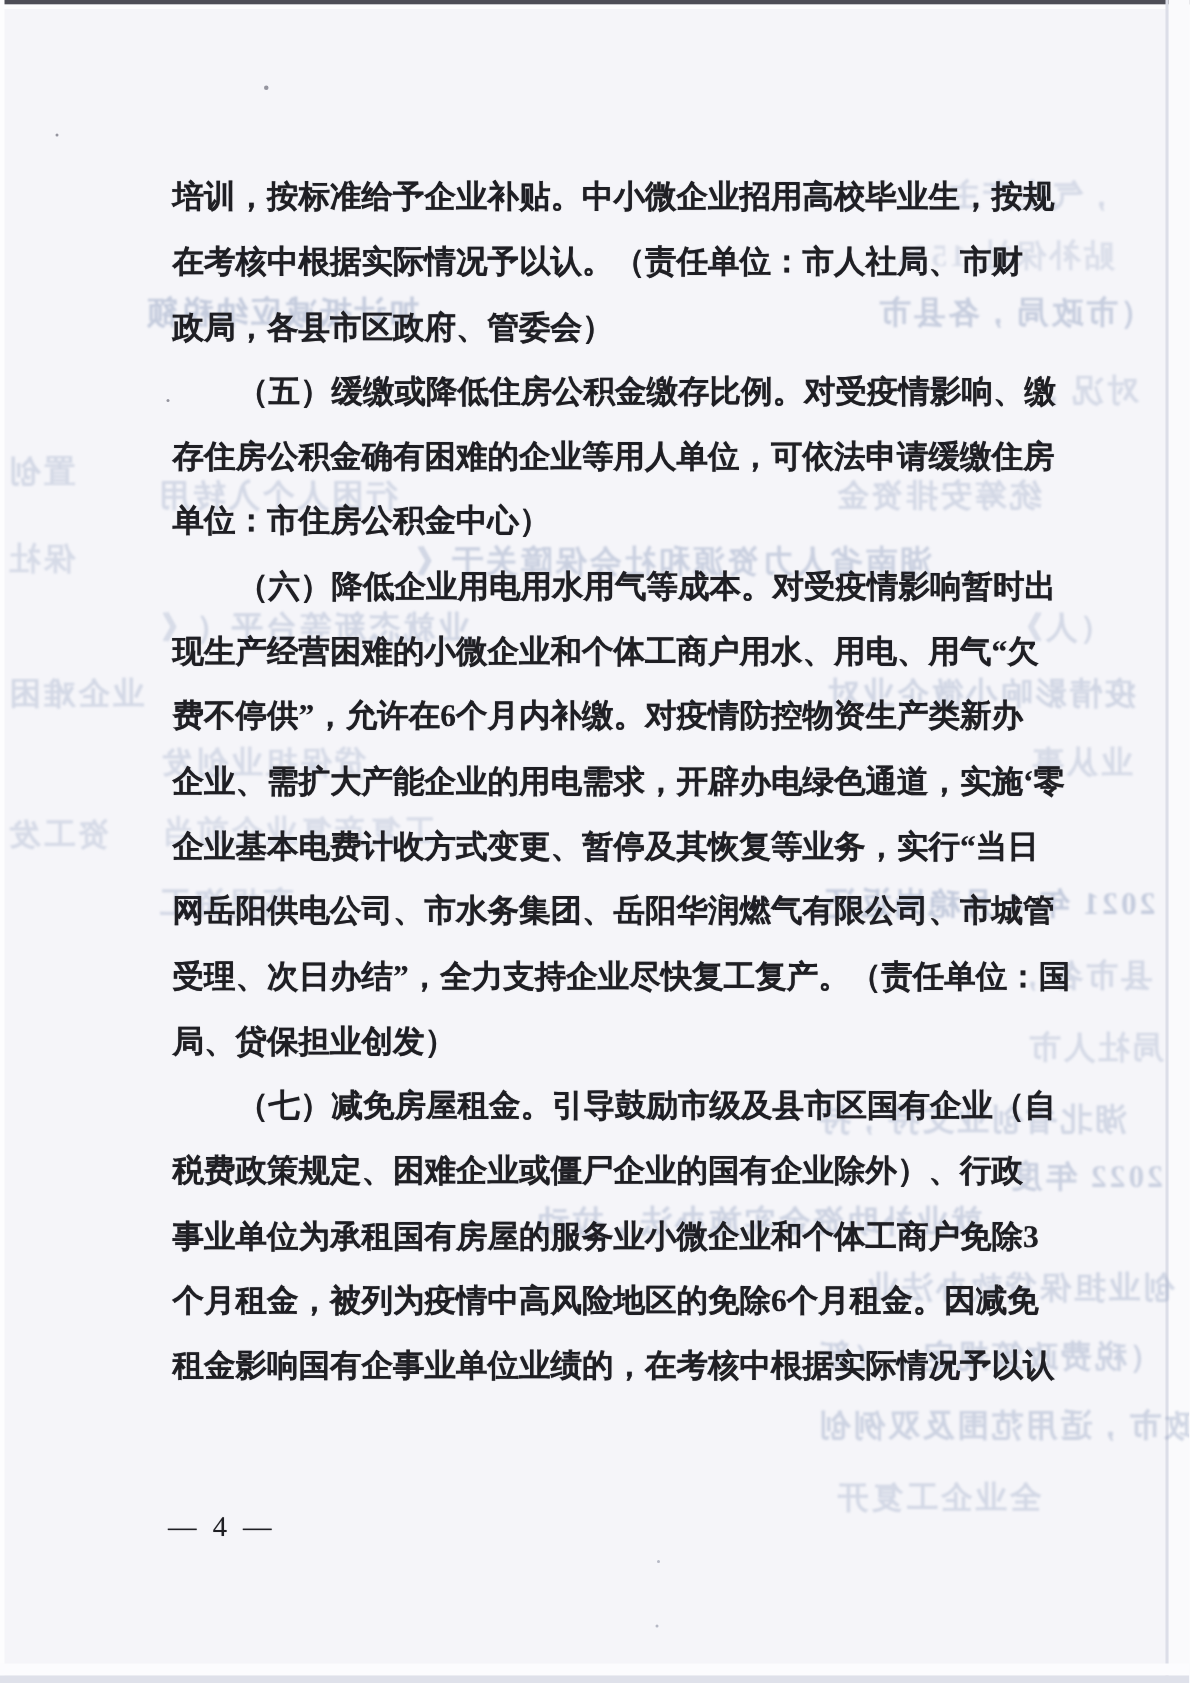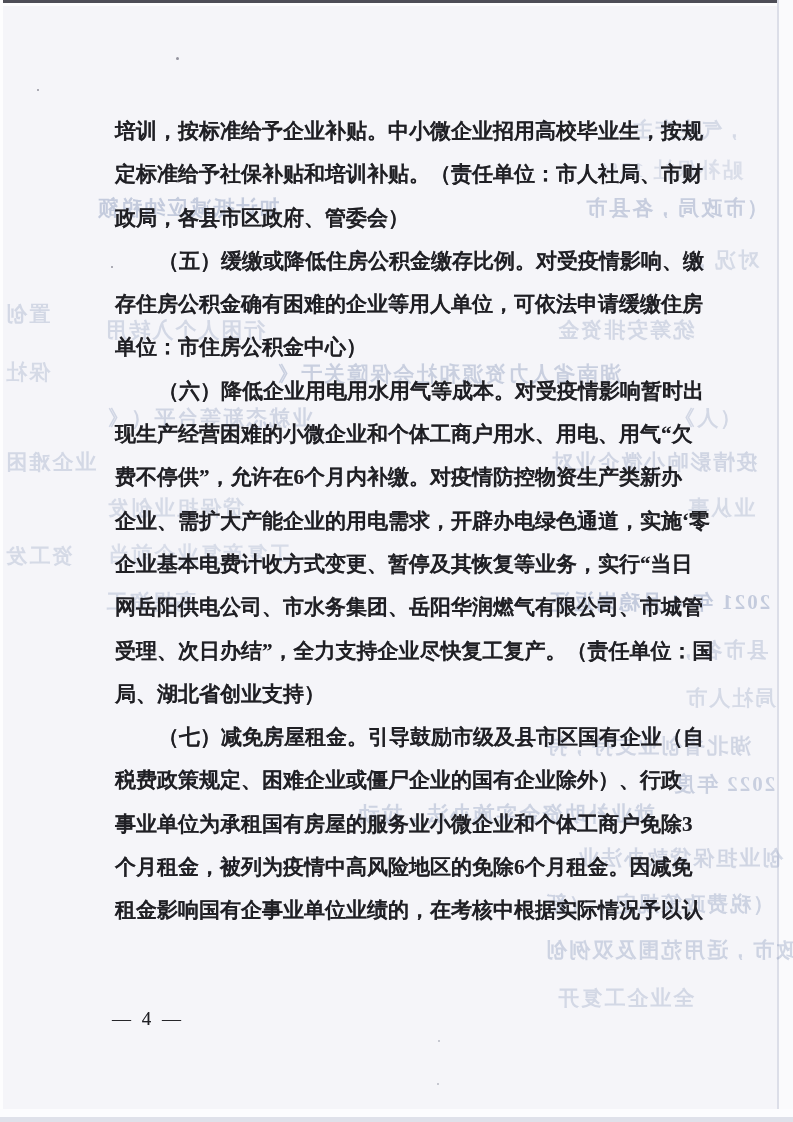--- a/index.html
+++ b/index.html
@@ -107,33 +107,33 @@
       <span class="bleed" style="left: 672px; top: 770px; opacity: 0.36;">2022 年度</span>
       <span class="bleed" style="left: 356px; top: 800px; opacity: 0.33;">就业补助资金实施办法，拉动</span>
       <span class="bleed" style="left: 576px; top: 844px; opacity: 0.3;">创业担保贷款办法业</span>
       <span class="bleed" style="left: 544px; top: 890px; opacity: 0.33;">（税费政策规定，（新</span>
       <span class="bleed" style="left: 544px; top: 936px; opacity: 0.33;">费政市，适用范围及双例创</span>
       <span class="bleed" style="left: 556px; top: 984px; opacity: 0.28;">全业企工复开</span>
     </div>
 
   <div id="text-block" class="text-block">
       <div class="line"><span class="seg-body">培训，按标准给予企业补贴。中小微企业招用高校毕业生，按规</span></div>
-      <div class="line"><span class="seg-body">定标准给予社保补贴和培训补贴。</span><span class="seg-kai">（责任单位：市人社局、市财</span></div>
+      <div class="line"><span class="seg-body">在考核中根据实际情况予以认。</span><span class="seg-kai">（责任单位：市人社局、市财</span></div>
       <div class="line"><span class="seg-kai">政局，各县市区政府、管委会）</span></div>
       <div class="line indent"><span class="seg-heading">（五）缓缴或降低住房公积金缴存比例。</span><span class="seg-body">对受疫情影响、缴</span></div>
       <div class="line"><span class="seg-body">存住房公积金确有困难的企业等用人单位，可依法申请缓缴住房</span></div>
       <div class="line"><span class="seg-kai">单位：市住房公积金中心）</span></div>
       <div class="line indent"><span class="seg-heading">（六）降低企业用电用水用气等成本。</span><span class="seg-body">对受疫情影响暂时出</span></div>
       <div class="line"><span class="seg-body">现生产经营困难的小微企业和个体工商户用水、用电、用气“欠</span></div>
       <div class="line"><span class="seg-body">费不停供”，允许在6个月内补缴。对疫情防控物资生产类新办</span></div>
       <div class="line"><span class="seg-body">企业、需扩大产能企业的用电需求，开辟办电绿色通道，实施‘零</span></div>
       <div class="line"><span class="seg-body">企业基本电费计收方式变更、暂停及其恢复等业务，实行“当日</span></div>
       <div class="line"><span class="seg-kai">网岳阳供电公司、市水务集团、岳阳华润燃气有限公司、市城管</span></div>
       <div class="line"><span class="seg-body">受理、次日办结”，全力支持企业尽快复工复产。</span><span class="seg-kai">（责任单位：国</span></div>
-      <div class="line"><span class="seg-kai">局、湖北省创业支持）</span></div>
+      <div class="line"><span class="seg-kai">局、贷保担业创发）</span></div>
       <div class="line indent"><span class="seg-heading">（七）减免房屋租金。</span><span class="seg-body">引导鼓励市级及县市区国有企业（自</span></div>
       <div class="line"><span class="seg-body">税费政策规定、困难企业或僵尸企业的国有企业除外）、行政</span></div>
       <div class="line"><span class="seg-body">事业单位为承租国有房屋的服务业小微企业和个体工商户免除3</span></div>
       <div class="line"><span class="seg-body">个月租金，被列为疫情中高风险地区的免除6个月租金。因减免</span></div>
       <div class="line"><span class="seg-body">租金影响国有企事业单位业绩的，在考核中根据实际情况予以认</span></div>
     </div>
 
   <div class="page-number">— 4 —</div>
 
   <div class="speck s1"></div>

